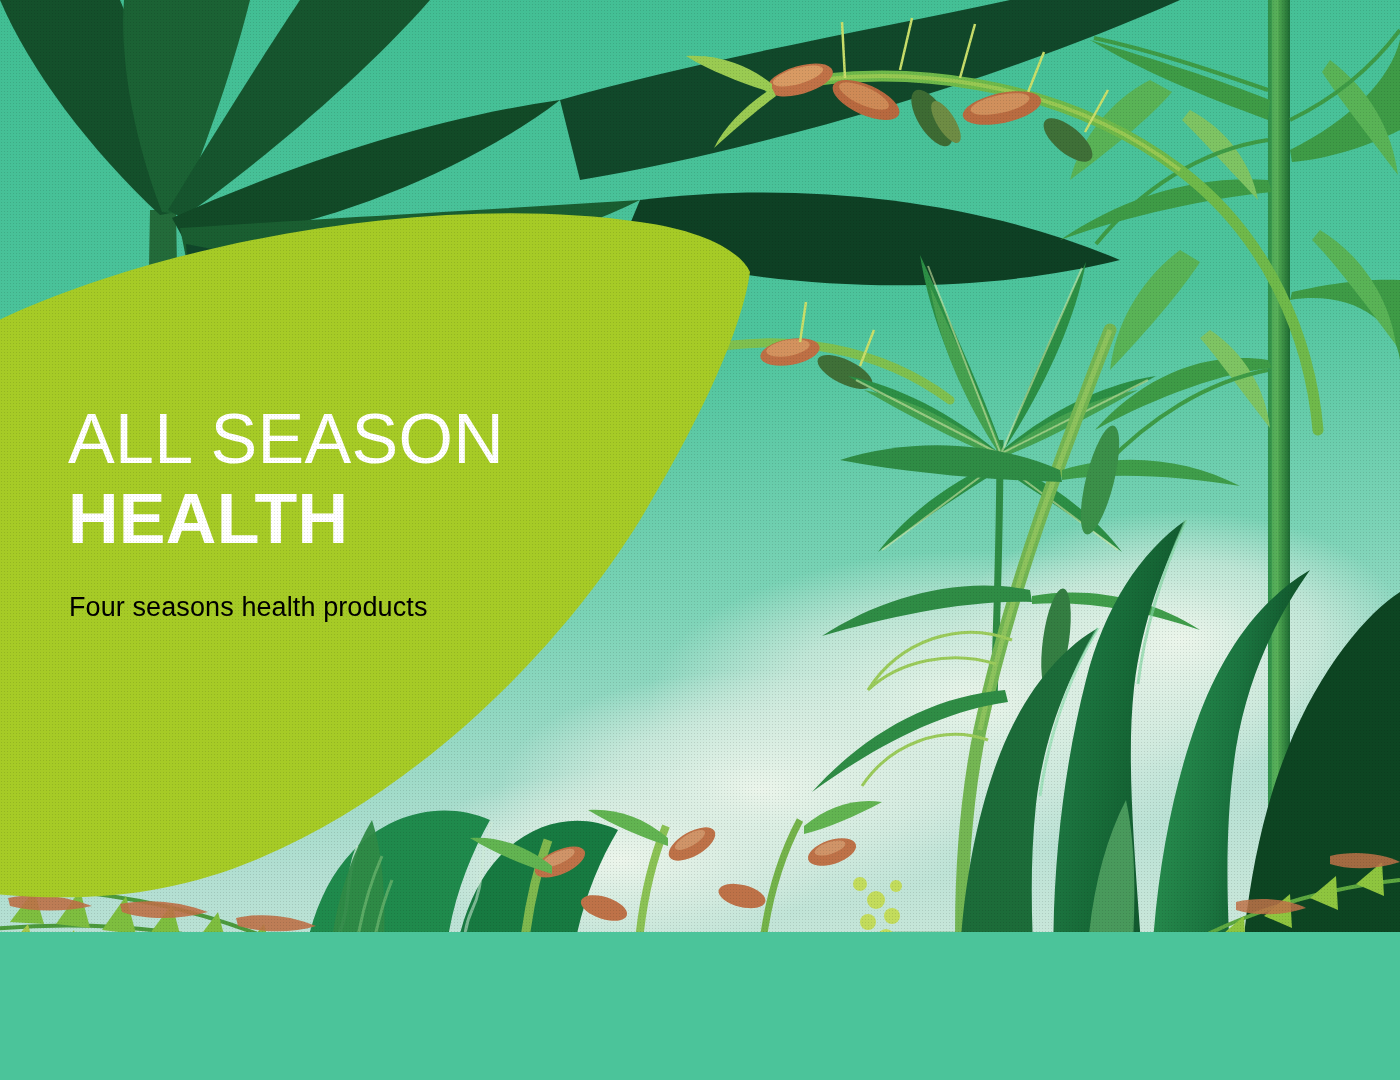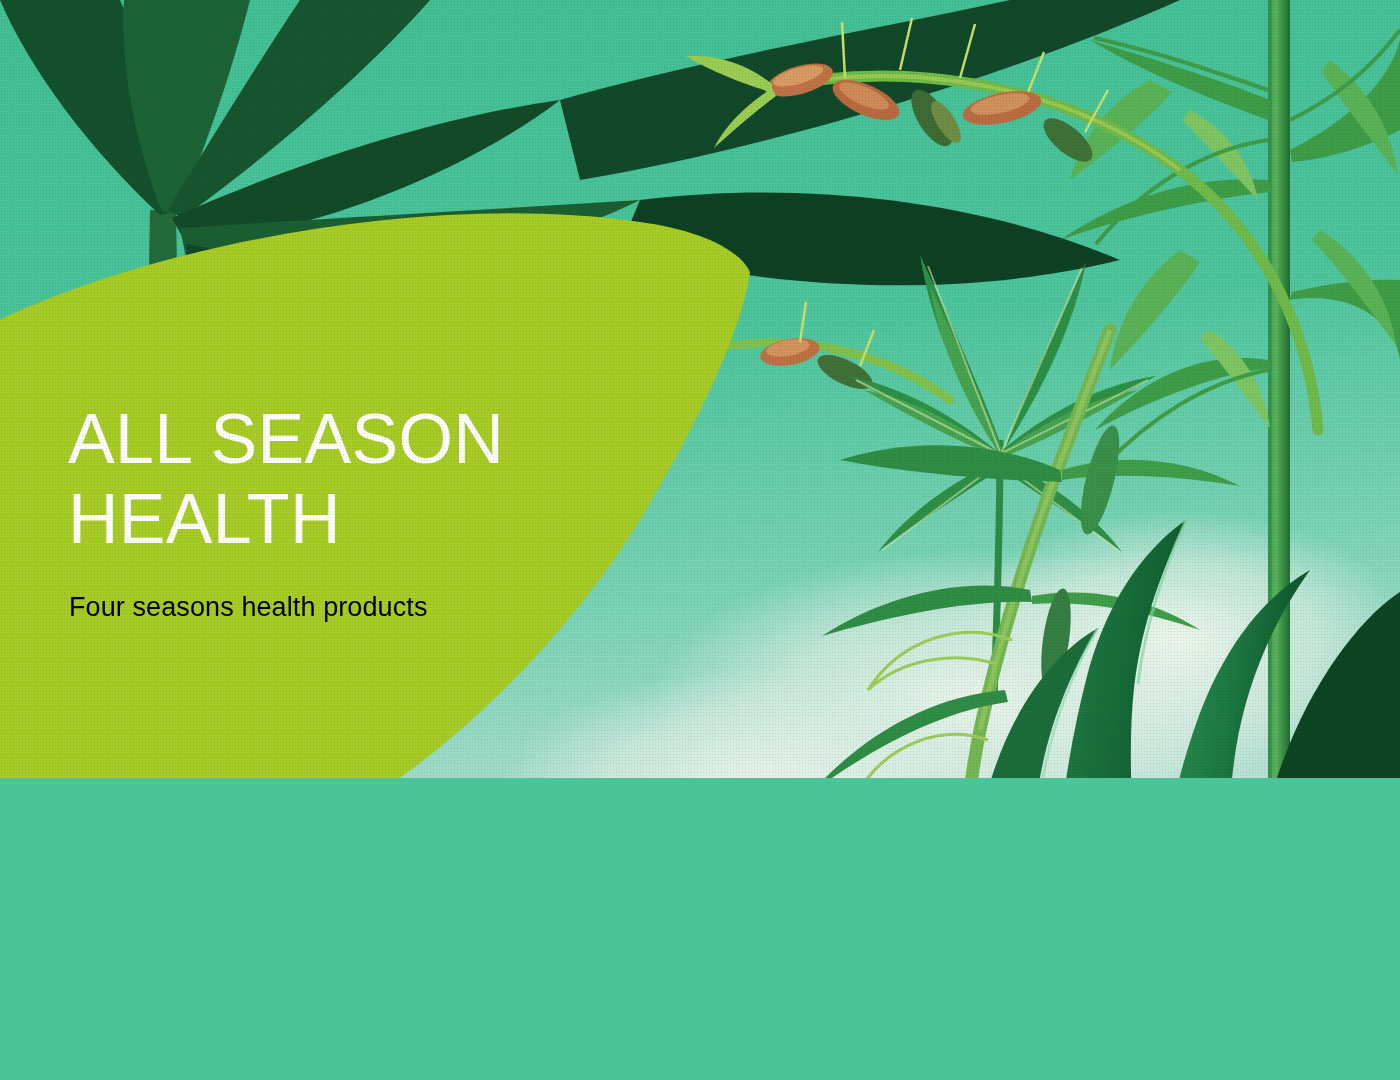--- a/index.html
+++ b/index.html
@@ -4,21 +4,21 @@
 <style>
   * { margin:0; padding:0; box-sizing:border-box; }
   html, body {
     width:1400px; height:1080px;
     overflow:hidden;
     background:#4BC49A;
     font-family:"Liberation Sans", sans-serif;
   }
   #poster {
     position:relative;
-    width:1400px; height:778px;
+    width:1400px; height:932px;
     overflow:hidden;
   }
   #scene { position:absolute; inset:0; width:1400px; height:1080px; display:block; }
 
   
   #leaf-panel {
     position:absolute; left:0; top:0;
     width:800px; height:940px;
     pointer-events:none;
   }
@@ -30,21 +30,21 @@
     width:520px;
   }
   .title-line {
     color:#ffffff;
     font-size:70px;
     line-height:1.0;
     letter-spacing:0.3px;
     white-space:nowrap;
   }
   #title-top { font-weight:300; }
-  #title-bottom { font-weight:400; margin-top:10px; }
+  #title-bottom { font-weight:700; margin-top:10px; }
   #subtitle {
     position:absolute;
     left:69px; top:592px;
     color:#000000;
     font-size:27px;
     font-weight:400;
     letter-spacing:0.1px;
     white-space:nowrap;
   }
   

